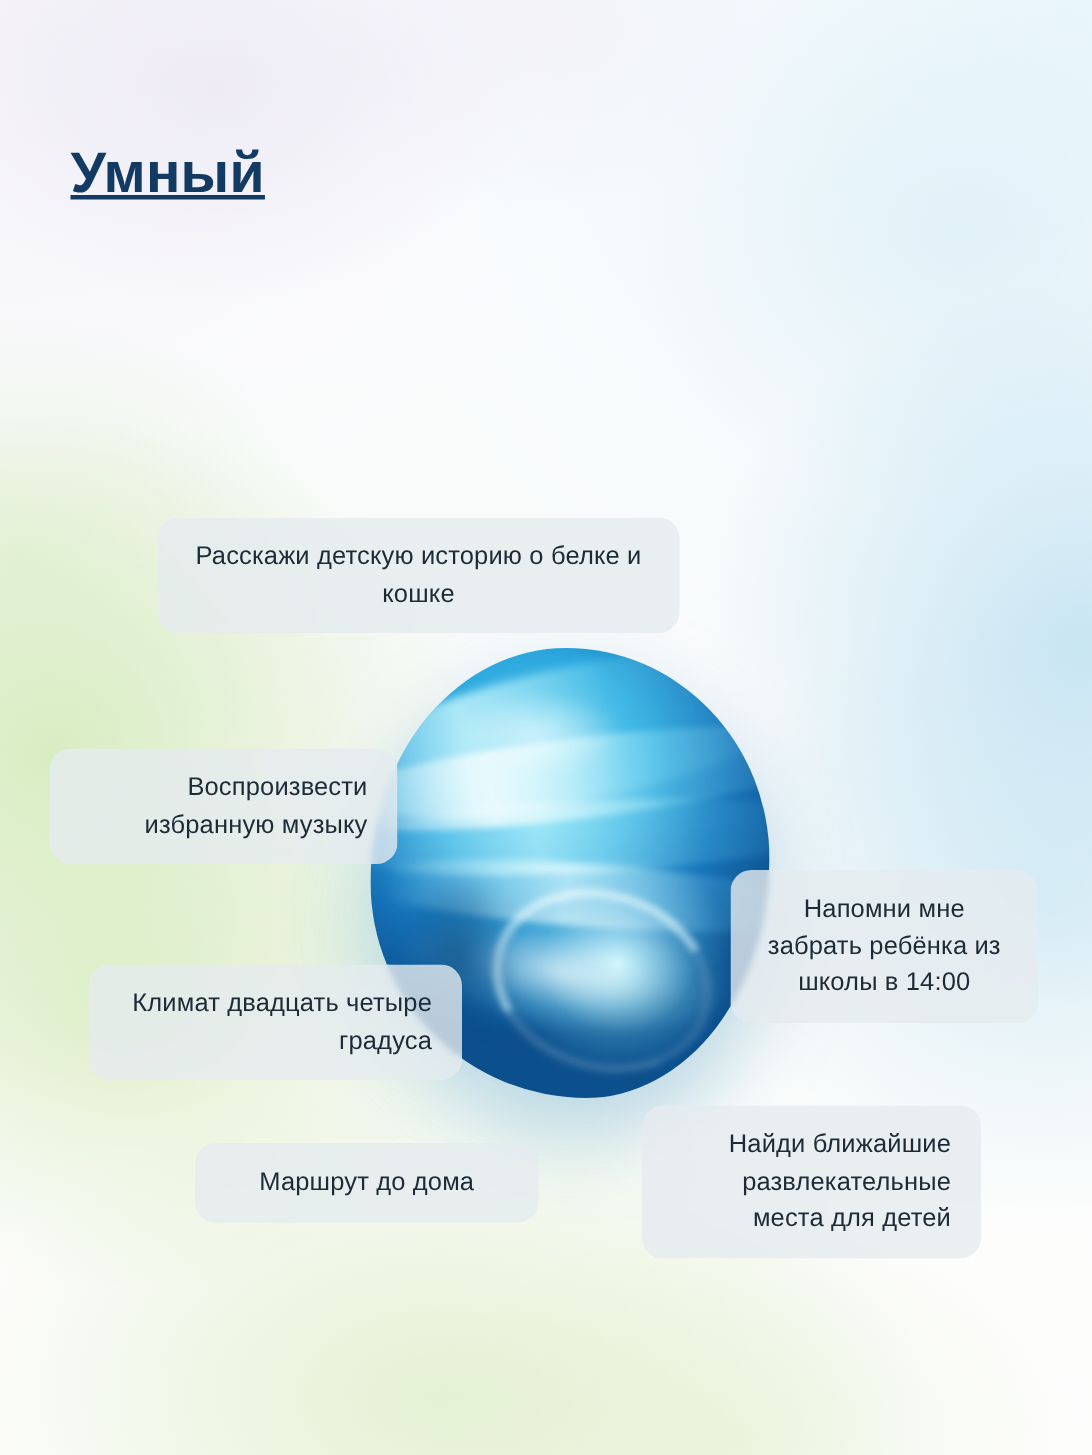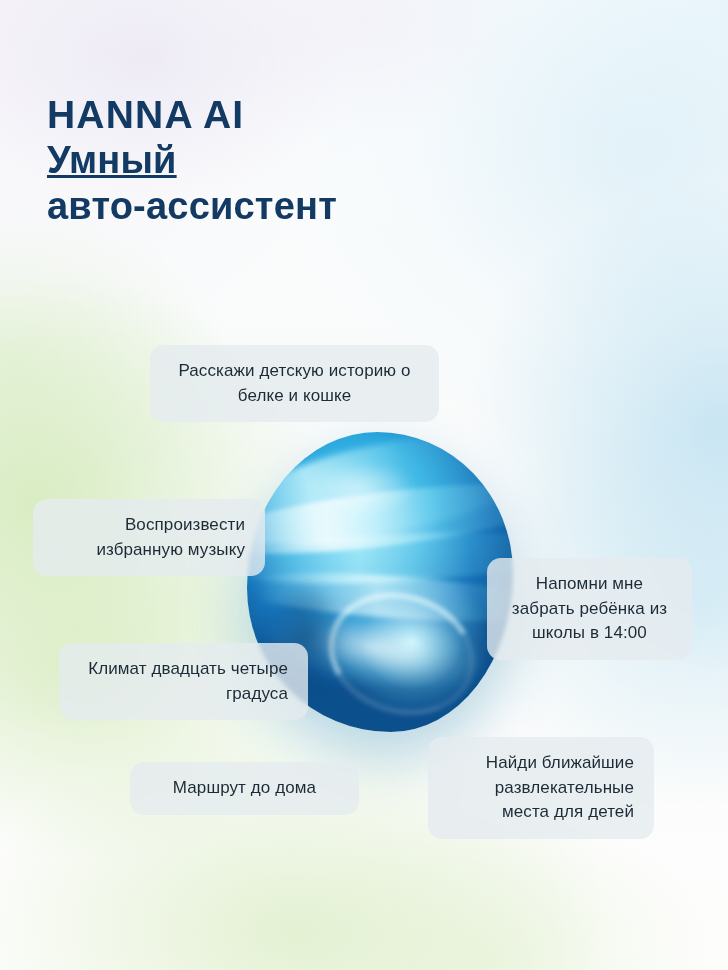--- a/index.html
+++ b/index.html
@@ -168,44 +168,42 @@
     background: rgba(229,235,239,0.80);
     color: #1d2b36;
     font-size: 17px;
     line-height: 1.45;
     letter-spacing: .1px;
     backdrop-filter: blur(2px);
   }
   .bubble.center { text-align: center; }
   .bubble.left   { text-align: right; }
 
-  .bb-story    { left: 105px; top: 345px;  width: 289px; margin-left: 45px; }
+  .bb-story    { left: 105px; top: 345px;  width: 348px; }
   .bb-screen   { left: 457px; top: 410px;  width: 205px; }
   .bb-music    { left: 33px;  top: 499px;  width: 232px; }
-  .bb-remind   { left: 487px; top: 558px;  width: 205px; }
+  .bb-remind   { left: 487px; top: 580px;  width: 205px; }
   .bb-climate  { left: 59px;  top: 643px;  width: 249px; }
   .bb-route    { left: 130px; top: 762px;  width: 229px; }
   .bb-places   { left: 428px; top: 737px;  width: 226px; }
 </style>
 </head>
 <body>
 
 <div id="poster">
 
   <div class="bg-layer bg-base"></div>
   <div class="bg-layer bg-lilac-top"></div>
   <div class="bg-layer bg-green-left"></div>
   <div class="bg-layer bg-green-bottom"></div>
   <div class="bg-layer bg-blue-right"></div>
   <div class="bg-layer bg-white-center"></div>
 
   <h1 class="headline">
-    <span class="line1">HANNA AI</span>
     <span class="line2">Умный</span>
-    <span class="line3">авто-ассистент</span>
   </h1>
 
   <div class="orb-wrap">
     <div class="orb-glow"></div>
     <div class="orb">
       <div class="band b1"></div>
       <div class="band b2"></div>
       <div class="band b3"></div>
       <div class="band b4"></div>
       <div class="band b5"></div>

